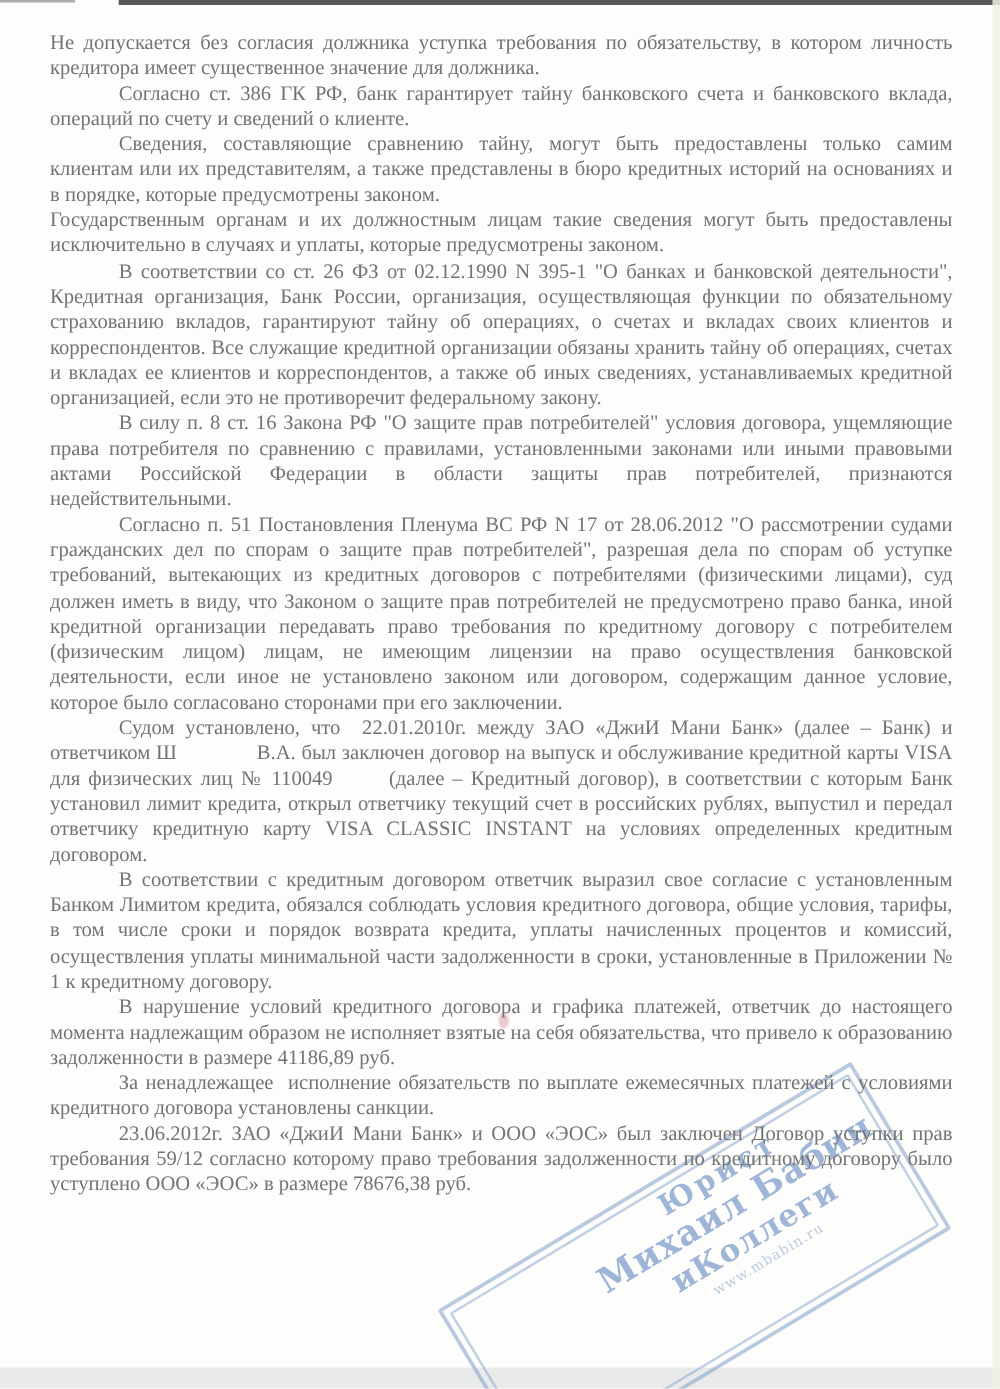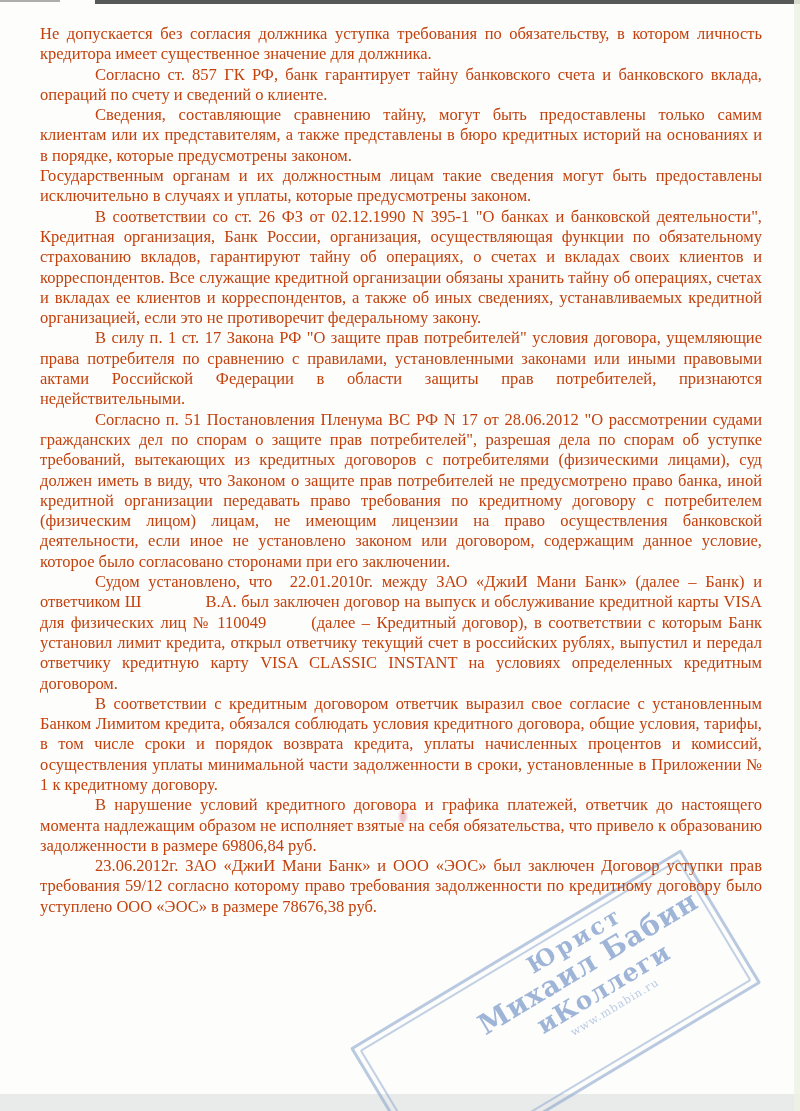--- a/index.html
+++ b/index.html
@@ -57,21 +57,21 @@
   }
   .s-l1{font-size:23px;letter-spacing:3px;}
   .s-l2{font-size:28px;letter-spacing:1px;}
   .s-l3{font-size:25px;letter-spacing:1px;}
   .s-url{font-size:11px;font-weight:normal;letter-spacing:1px;margin-top:3px;
          color:rgba(130,160,205,.55);}
   
   .text-block{
     position:absolute;left:40px;top:24px;width:722px;
     z-index:2;
-    color:#c2410c;
+    color:#737373;
     font-size:16.5px;
     line-height:20.3px;
     text-align:justify;
   }
   .text-block p{margin:0;}
   .text-block p.ind{text-indent:55px;}
 </style>
 </head>
 <body>
 
@@ -86,27 +86,28 @@
       <div class="s-l2">Михаил Бабин</div>
       <div class="s-l3">иКоллеги</div>
       <div class="s-url">www.mbabin.ru</div>
     </div>
   </div>
 
   <div class="speck"></div>
 
   <div class="text-block">
       <p class="noind">Не допускается без согласия должника уступка требования по обязательству, в котором личность кредитора имеет существенное значение для должника.</p>
-      <p class="ind">Согласно ст. 857 ГК РФ, банк гарантирует тайну банковского счета и банковского вклада, операций по счету и сведений о клиенте.</p>
+      <p class="ind">Согласно ст. 386 ГК РФ, банк гарантирует тайну банковского счета и банковского вклада, операций по счету и сведений о клиенте.</p>
       <p class="ind">Сведения, составляющие сравнению тайну, могут быть предоставлены только самим клиентам или их представителям, а также представлены в бюро кредитных историй на основаниях и в порядке, которые предусмотрены законом.</p>
       <p class="noind">Государственным органам и их должностным лицам такие сведения могут быть предоставлены исключительно в случаях и уплаты, которые предусмотрены законом.</p>
       <p class="ind">В соответствии со ст. 26 ФЗ от 02.12.1990 N 395-1 "О банках и банковской деятельности", Кредитная организация, Банк России, организация, осуществляющая функции по обязательному страхованию вкладов, гарантируют тайну об операциях, о счетах и вкладах своих клиентов и корреспондентов. Все служащие кредитной организации обязаны хранить тайну об операциях, счетах и вкладах ее клиентов и корреспондентов, а также об иных сведениях, устанавливаемых кредитной организацией, если это не противоречит федеральному закону.</p>
-      <p class="ind">В силу п. 1 ст. 17 Закона РФ "О защите прав потребителей" условия договора, ущемляющие права потребителя по сравнению с правилами, установленными законами или иными правовыми актами Российской Федерации в области защиты прав потребителей, признаются недействительными.</p>
+      <p class="ind">В силу п. 8 ст. 16 Закона РФ "О защите прав потребителей" условия договора, ущемляющие права потребителя по сравнению с правилами, установленными законами или иными правовыми актами Российской Федерации в области защиты прав потребителей, признаются недействительными.</p>
       <p class="ind">Согласно п. 51 Постановления Пленума ВС РФ N 17 от 28.06.2012 "О рассмотрении судами гражданских дел по спорам о защите прав потребителей", разрешая дела по спорам об уступке требований, вытекающих из кредитных договоров с потребителями (физическими лицами), суд должен иметь в виду, что Законом о защите прав потребителей не предусмотрено право банка, иной кредитной организации передавать право требования по кредитному договору с потребителем (физическим лицом) лицам, не имеющим лицензии на право осуществления банковской деятельности, если иное не установлено законом или договором, содержащим данное условие, которое было согласовано сторонами при его заключении.</p>
       <p class="ind">Судом установлено, что &nbsp;22.01.2010г. между ЗАО «ДжиИ Мани Банк» (далее – Банк) и ответчиком Ш&nbsp;&nbsp;&nbsp;&nbsp;&nbsp;&nbsp;&nbsp;&nbsp;&nbsp;&nbsp;&nbsp;&nbsp;&nbsp;&nbsp;В.А. был заключен договор на выпуск и обслуживание кредитной карты VISA для физических лиц № 110049&nbsp;&nbsp;&nbsp;&nbsp;&nbsp;&nbsp;&nbsp;(далее – Кредитный договор), в соответствии с которым Банк установил лимит кредита, открыл ответчику текущий счет в российских рублях, выпустил и передал ответчику кредитную карту VISA CLASSIC INSTANT на условиях определенных кредитным договором.</p>
       <p class="ind">В соответствии с кредитным договором ответчик выразил свое согласие с установленным Банком Лимитом кредита, обязался соблюдать условия кредитного договора, общие условия, тарифы, в том числе сроки и порядок возврата кредита, уплаты начисленных процентов и комиссий, осуществления уплаты минимальной части задолженности в сроки, установленные в Приложении № 1 к кредитному договору.</p>
-      <p class="ind">В нарушение условий кредитного договора и графика платежей, ответчик до настоящего момента надлежащим образом не исполняет взятые на себя обязательства, что привело к образованию задолженности в размере 69806,84 руб.</p>
+      <p class="ind">В нарушение условий кредитного договора и графика платежей, ответчик до настоящего момента надлежащим образом не исполняет взятые на себя обязательства, что привело к образованию задолженности в размере 41186,89 руб.</p>
+      <p class="ind">За ненадлежащее &nbsp;исполнение обязательств по выплате ежемесячных платежей с условиями кредитного договора установлены санкции.</p>
       <p class="ind">23.06.2012г. ЗАО «ДжиИ Мани Банк» и ООО «ЭОС» был заключен Договор уступки прав требования 59/12 согласно которому право требования задолженности по кредитному договору было уступлено ООО «ЭОС» в размере 78676,38 руб.</p>
     </div>
 
   <div class="bottom-band"></div>
   <div class="right-band"></div>
 </div>
 
 </body></html>

